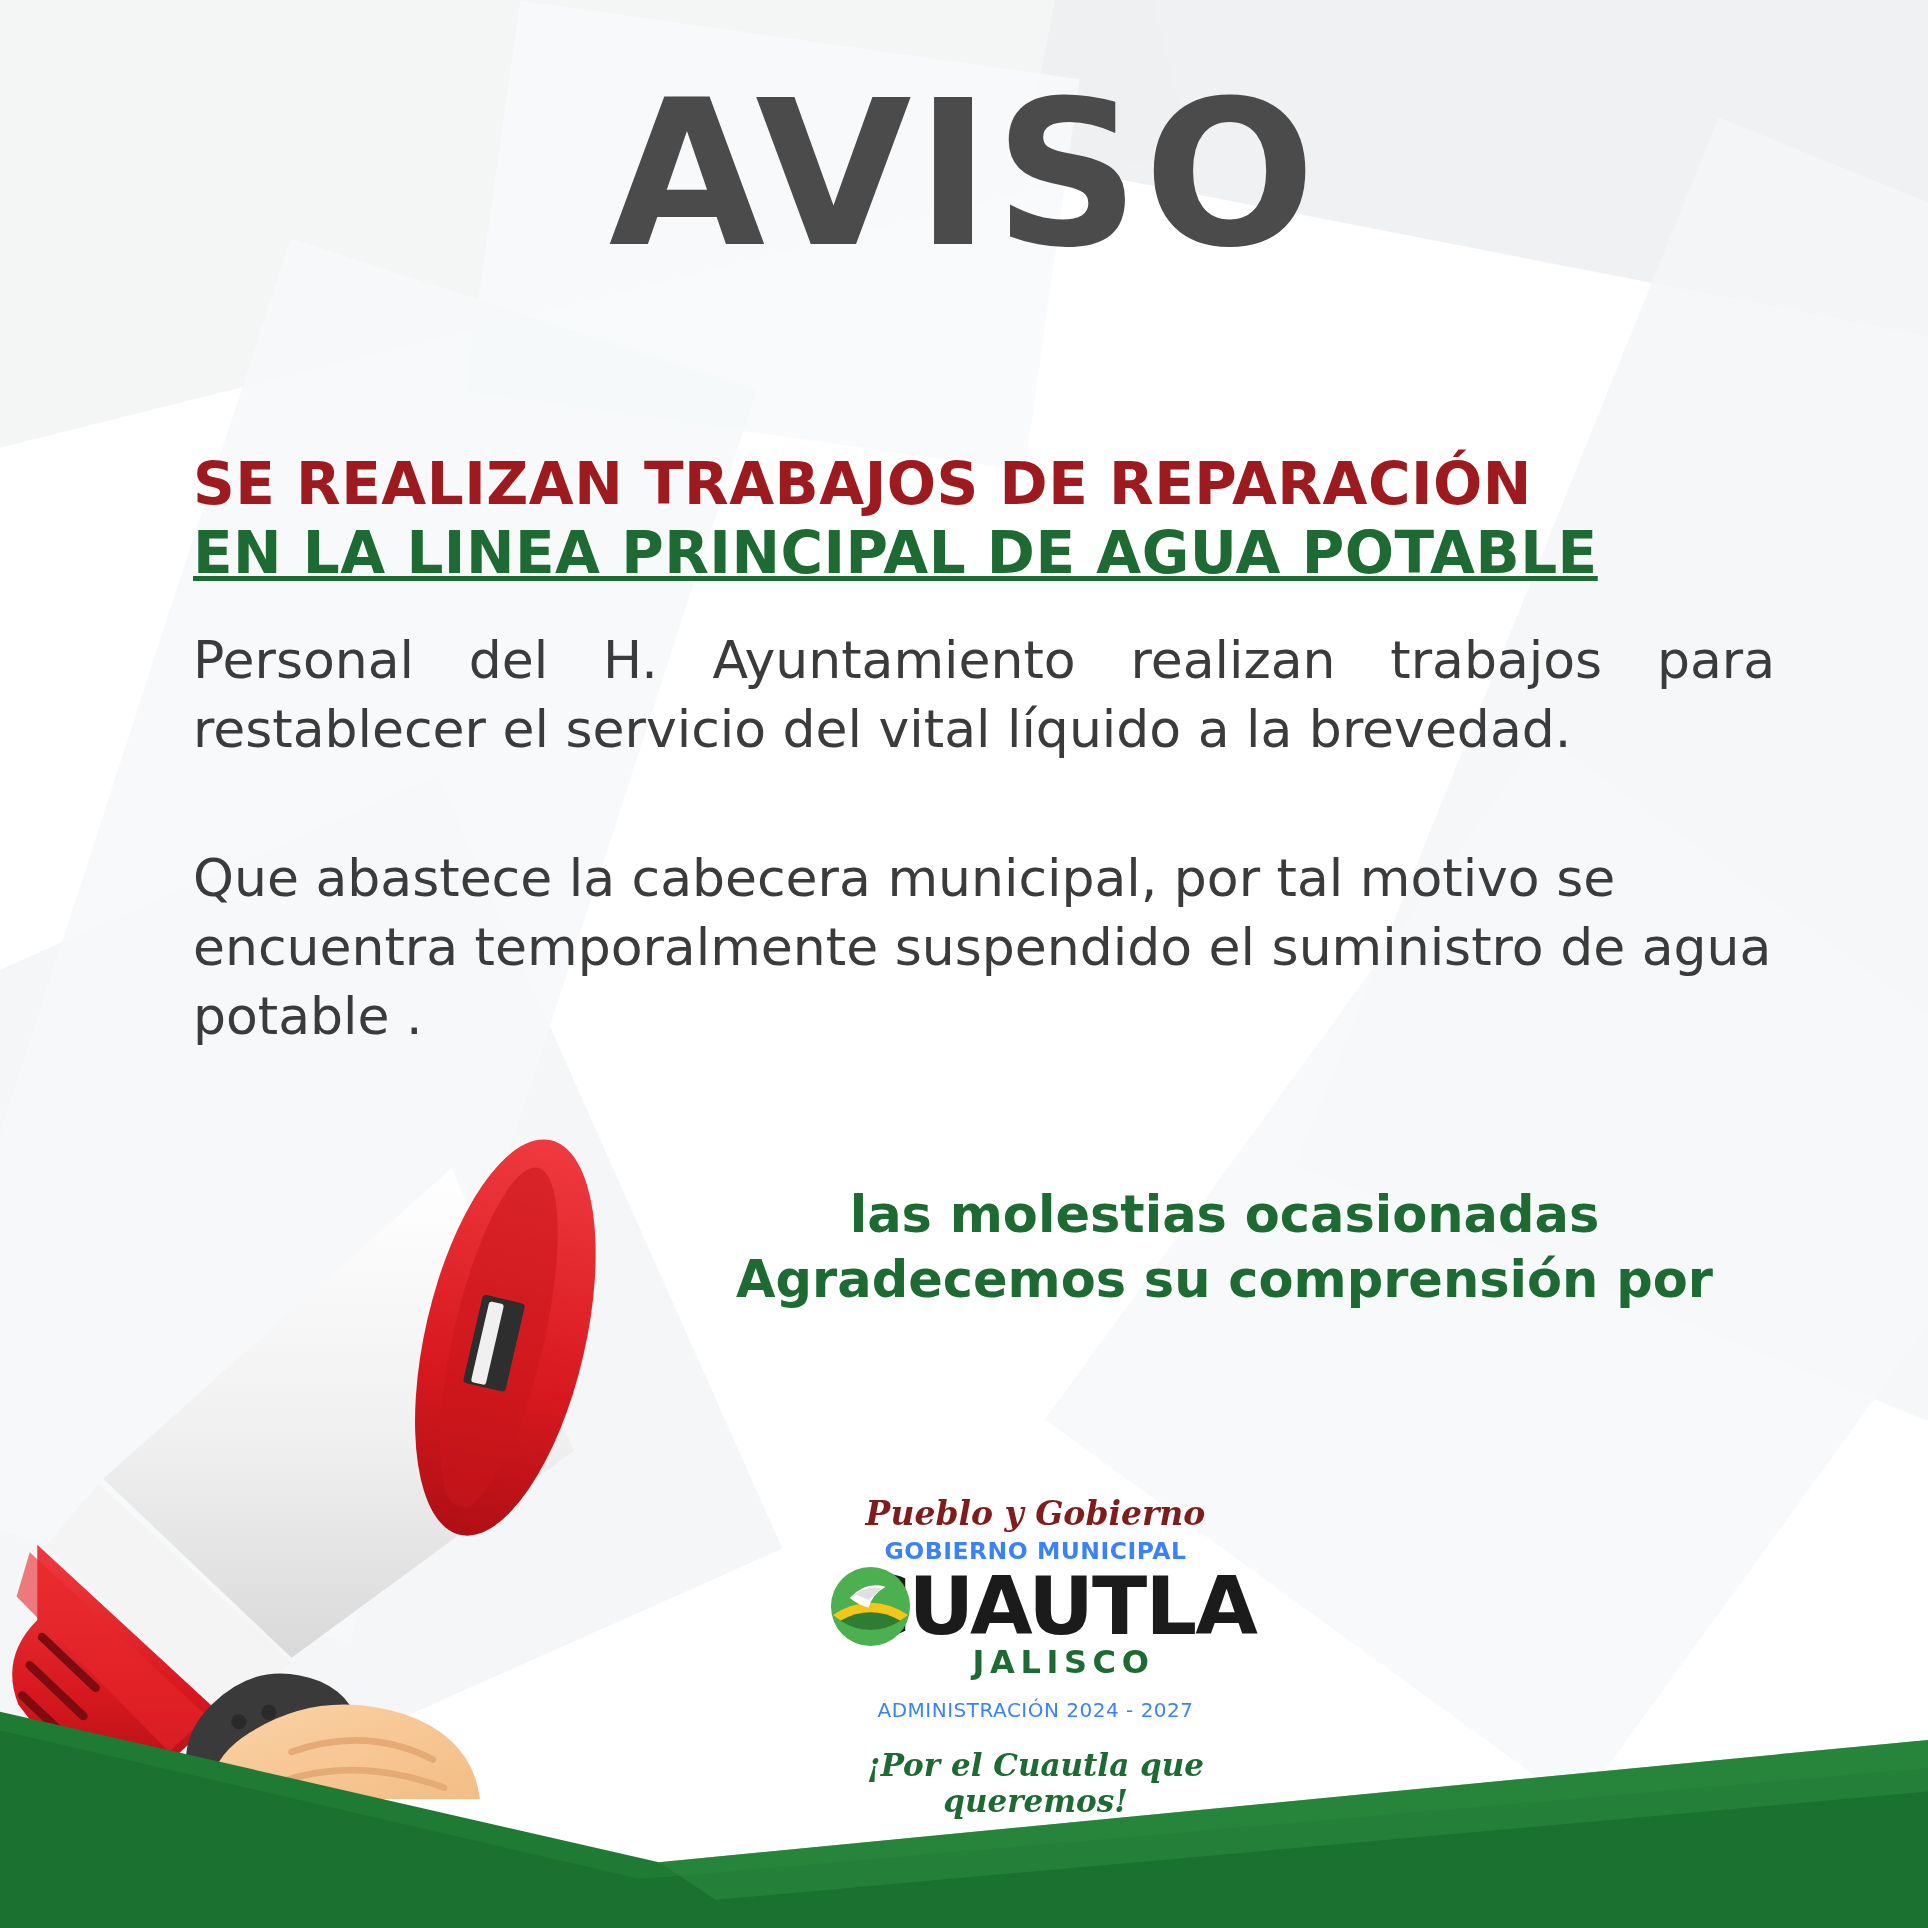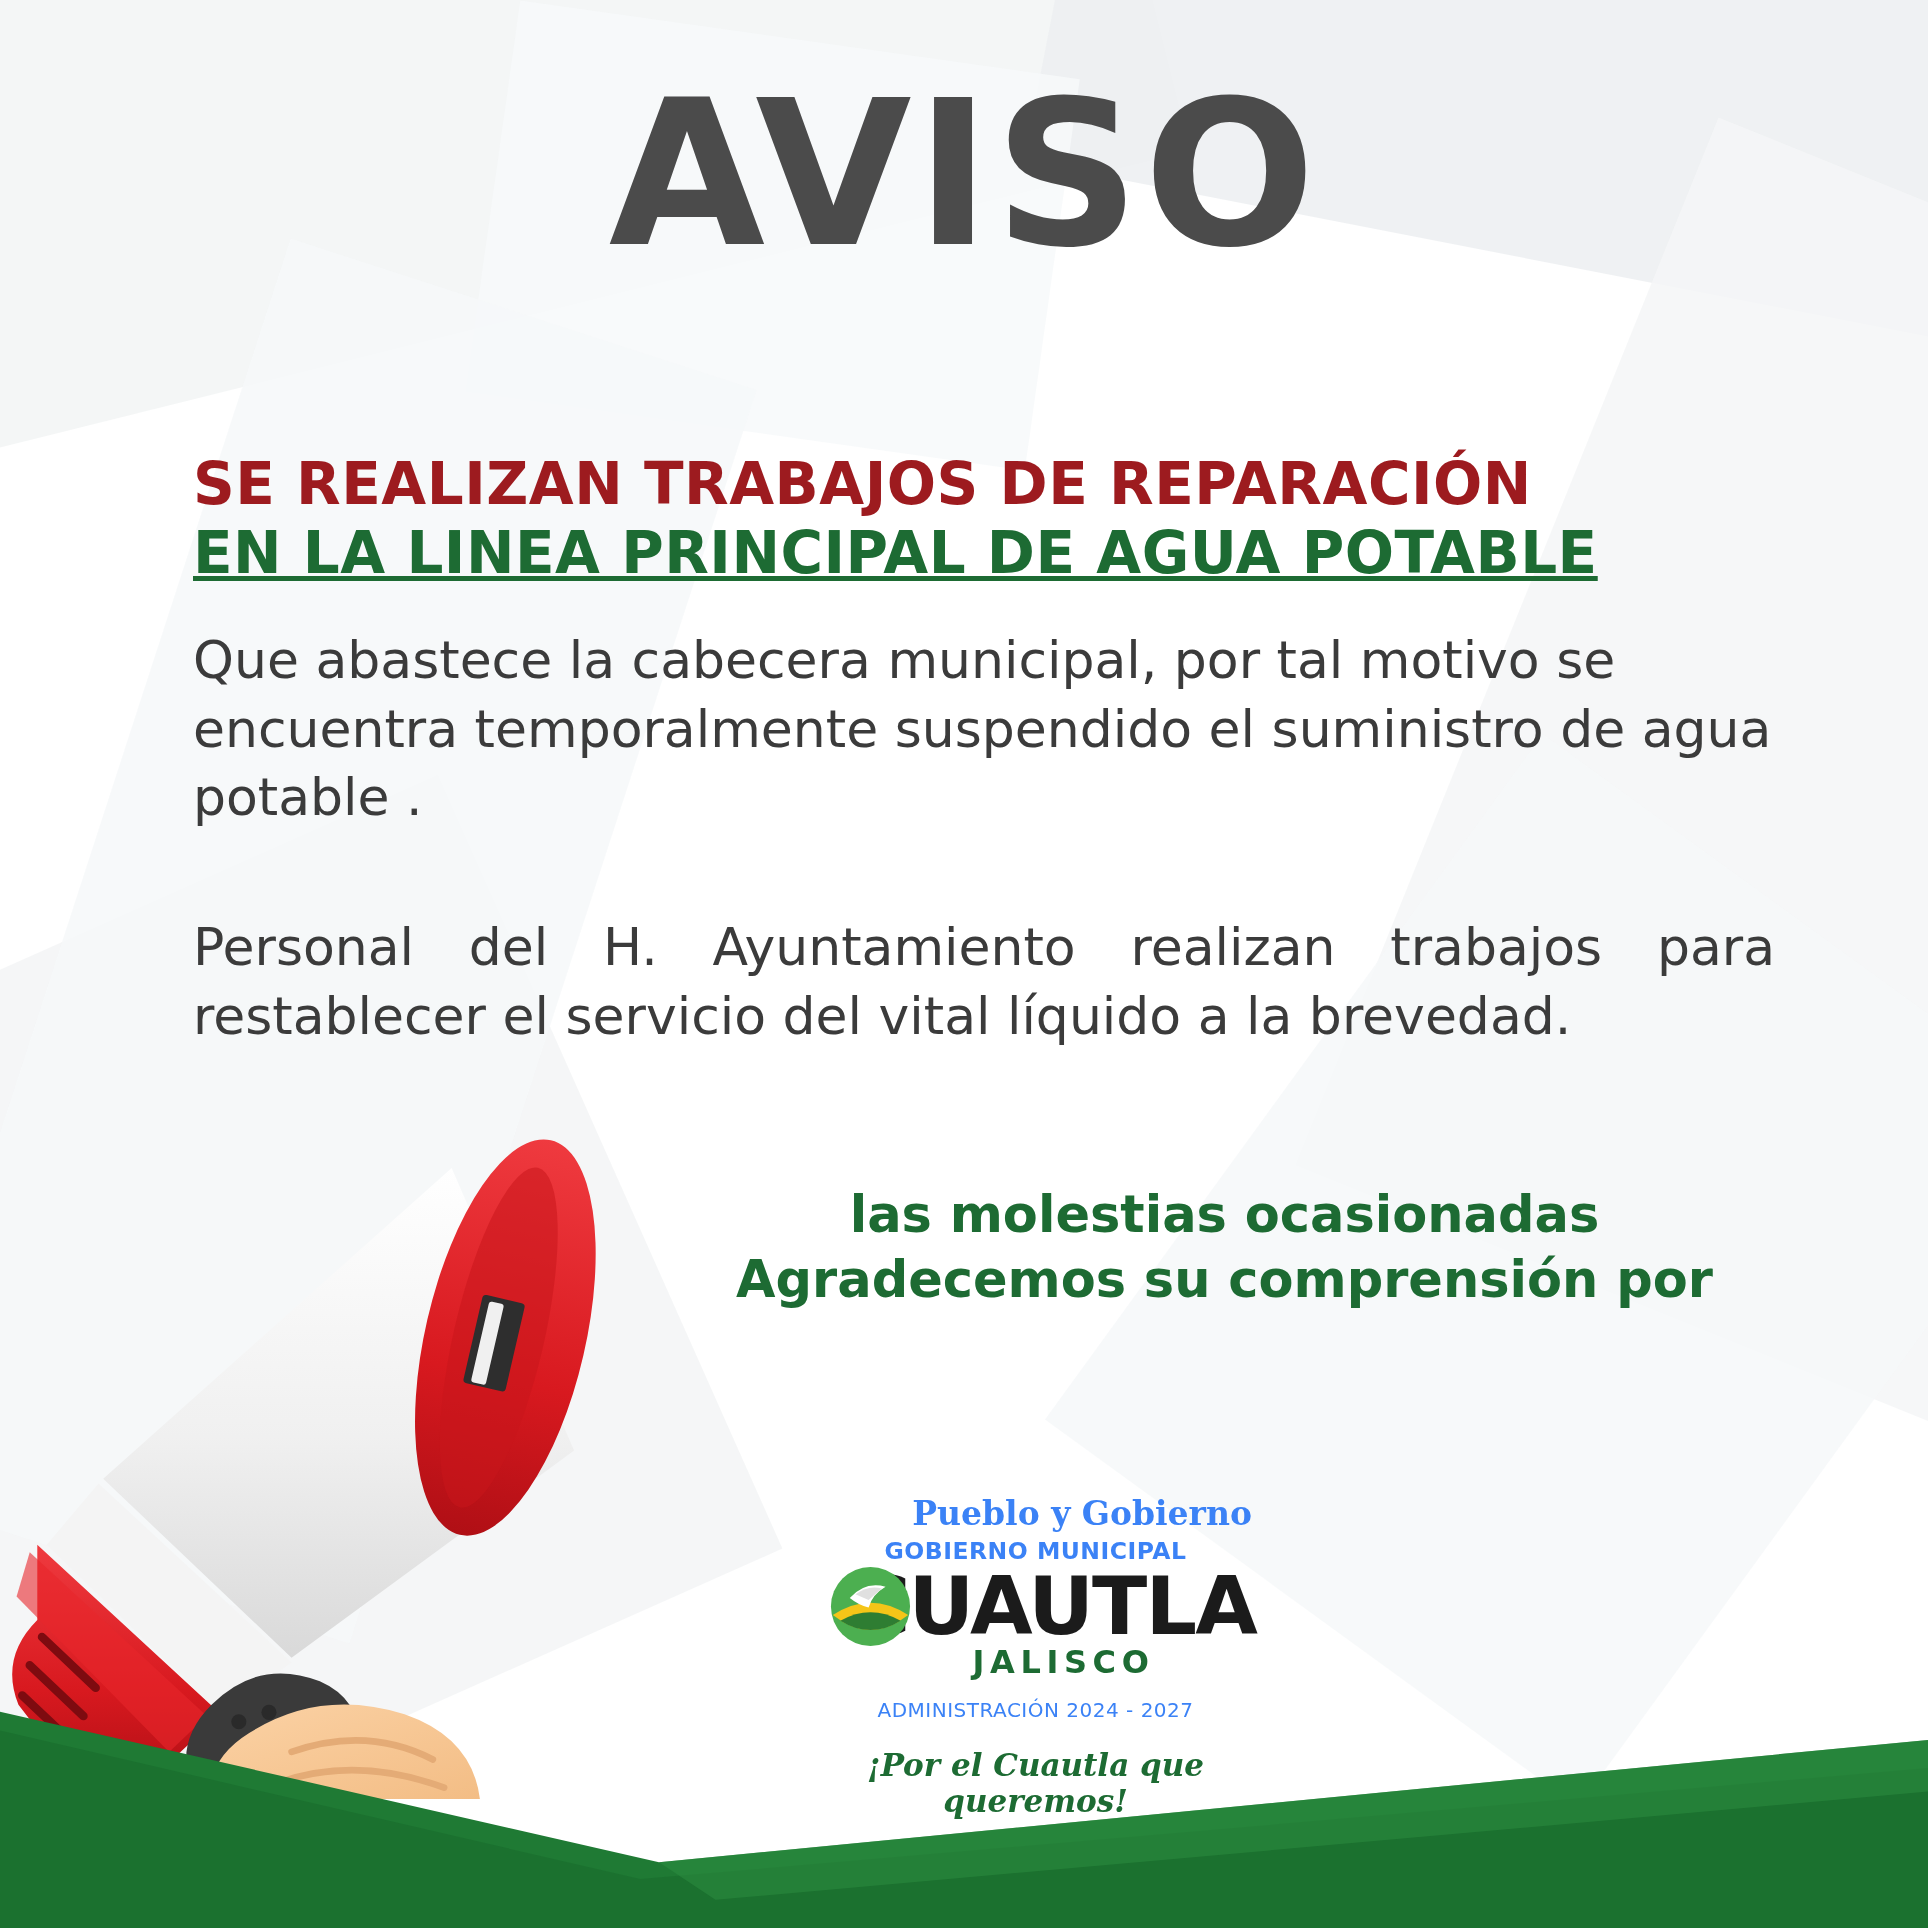--- a/index.html
+++ b/index.html
@@ -104,25 +104,25 @@
   
   .logo {
     position: absolute;
     left: 819px;
     top: 1497px;
     width: 433px;
     text-align: center;
   }
   .logo-script {
     font-family: "DejaVu Serif", serif;
+    font-style: italic;
     font-weight: 700;
     font-size: 33px;
-    color: #3b82f6;
+    color: #7f1d1d;
     line-height: 1;
-    text-align: right;
   }
   .logo-gob {
     font-family: "DejaVu Sans", sans-serif;
     font-weight: 700;
     font-size: 23.5px;
     letter-spacing: 0.5px;
     color: #3b82f6;
     margin-top: 6.6px;
   }
   .logo-main {
@@ -191,22 +191,22 @@
   </div>
 
   <div class="title">AVISO</div>
 
   <div class="headline">
     <div class="head-red">SE REALIZAN TRABAJOS DE REPARACIÓN</div>
     <div class="head-green">EN LA LINEA PRINCIPAL DE AGUA POTABLE</div>
   </div>
 
   <div class="body-wrap">
+    <div class="para justify">Personal del H. Ayuntamiento realizan trabajos para restablecer el servicio del vital líquido a la brevedad.</div>
     <div class="para">Que abastece la cabecera municipal, por tal motivo se encuentra temporalmente suspendido el suministro de agua potable .</div>
-    <div class="para justify">Personal del H. Ayuntamiento realizan trabajos para restablecer el servicio del vital líquido a la brevedad.</div>
   </div>
 
   <div class="thanks">
     <div>las molestias ocasionadas</div>
     <div>Agradecemos su comprensión por</div>
   </div>
 
   <svg class="megaphone" viewBox="0 0 860 790">
     <defs>
       <linearGradient id="hornShade" x1="0" y1="0" x2="0" y2="1">

